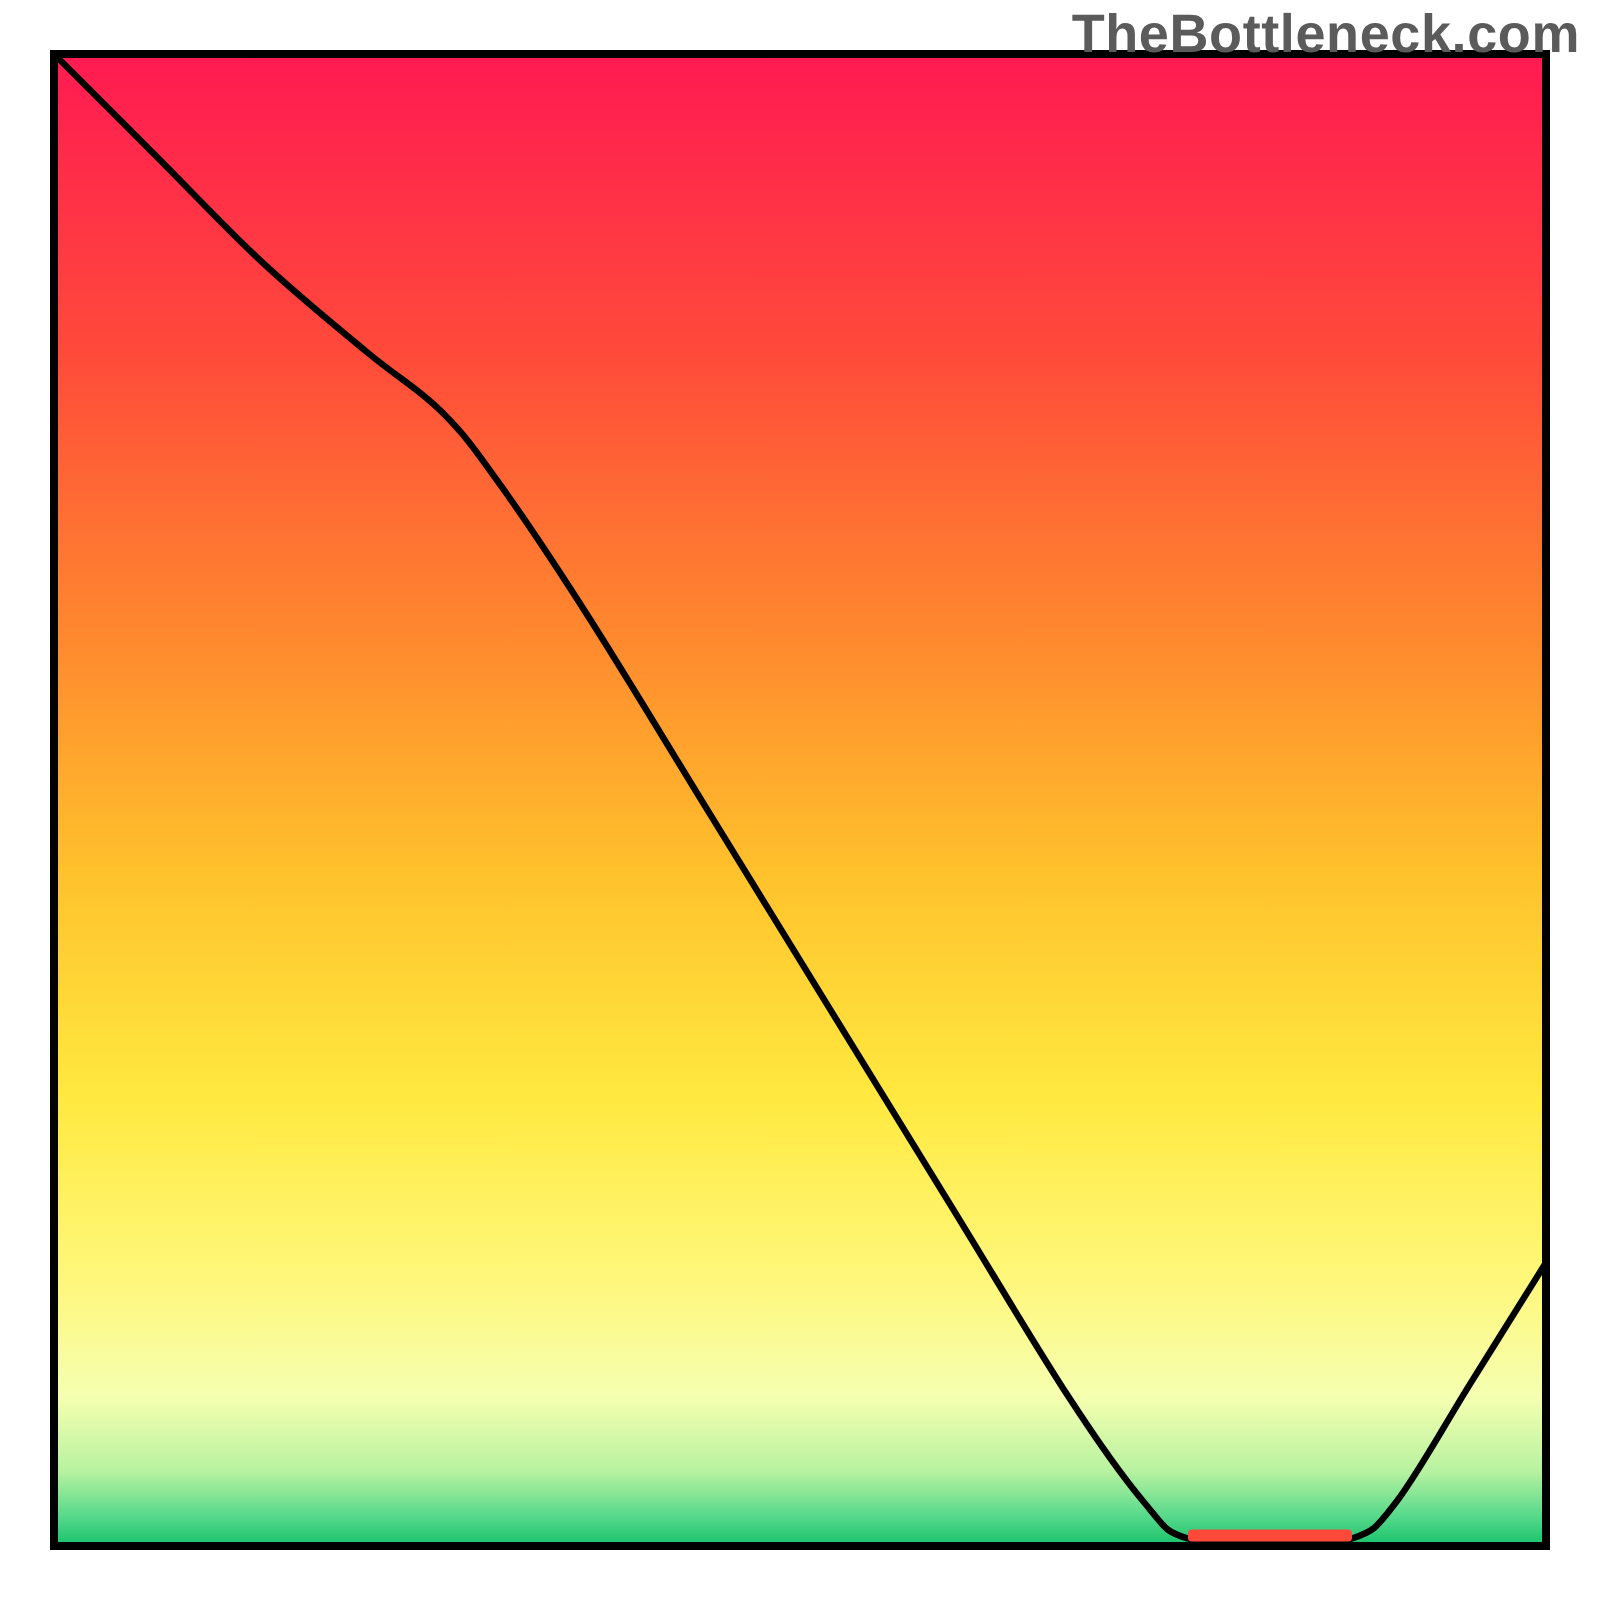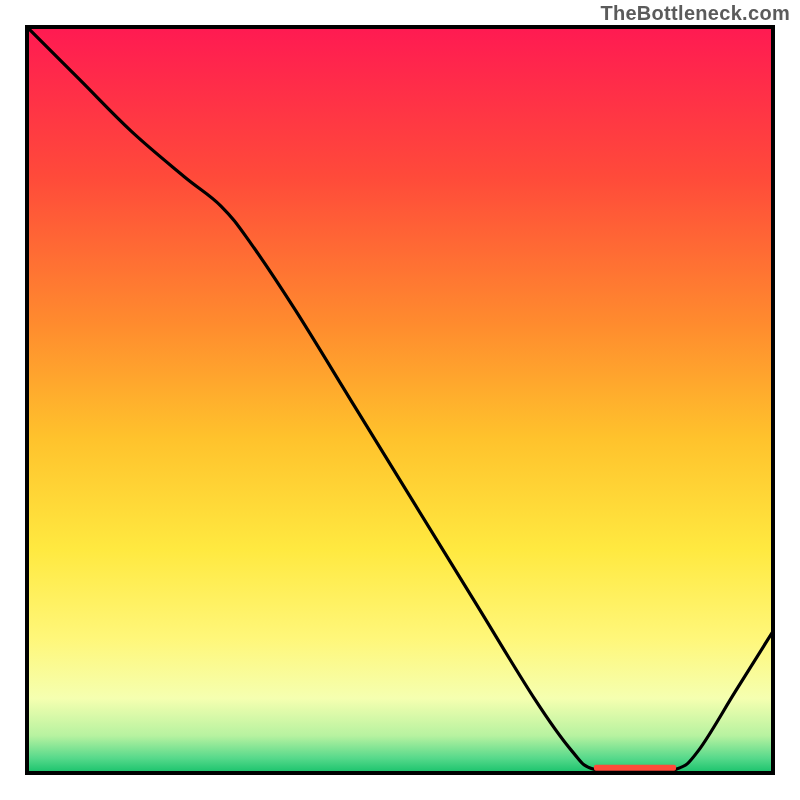--- a/index.html
+++ b/index.html
@@ -13,21 +13,21 @@
   }
   .stage {
     position: relative;
     width: 800px;
     height: 800px;
   }
   .watermark {
     position: absolute;
     top: 2px;
     right: 10px;
-    font-size: 20px;
+    font-size: 27px;
     font-weight: bold;
     color: #5b5b5b;
     letter-spacing: 0.3px;
     user-select: none;
   }
   svg {
     display: block;
   }
 </style>
 </head>

